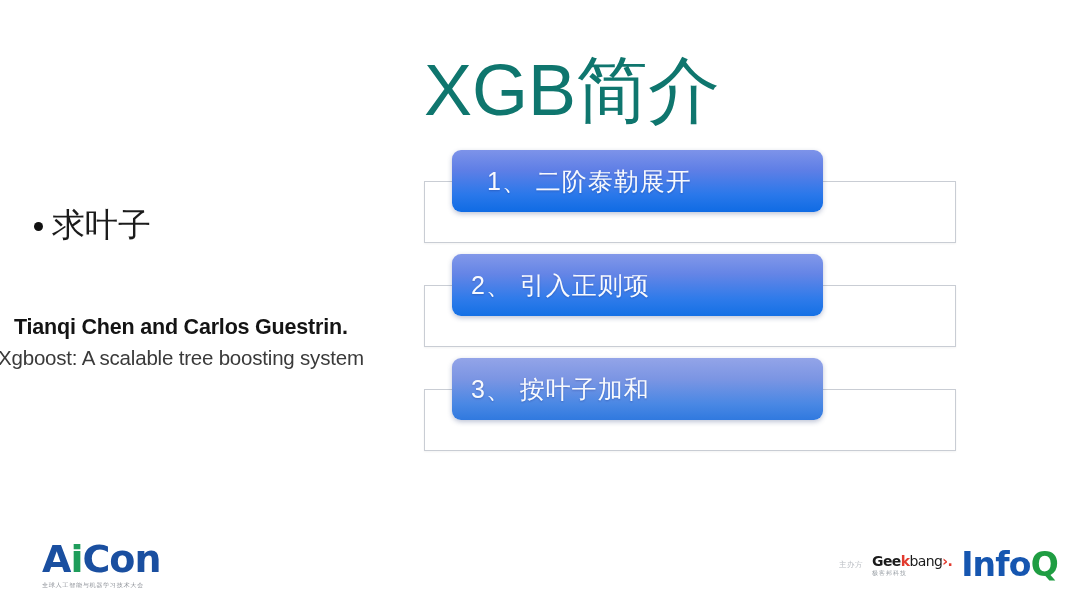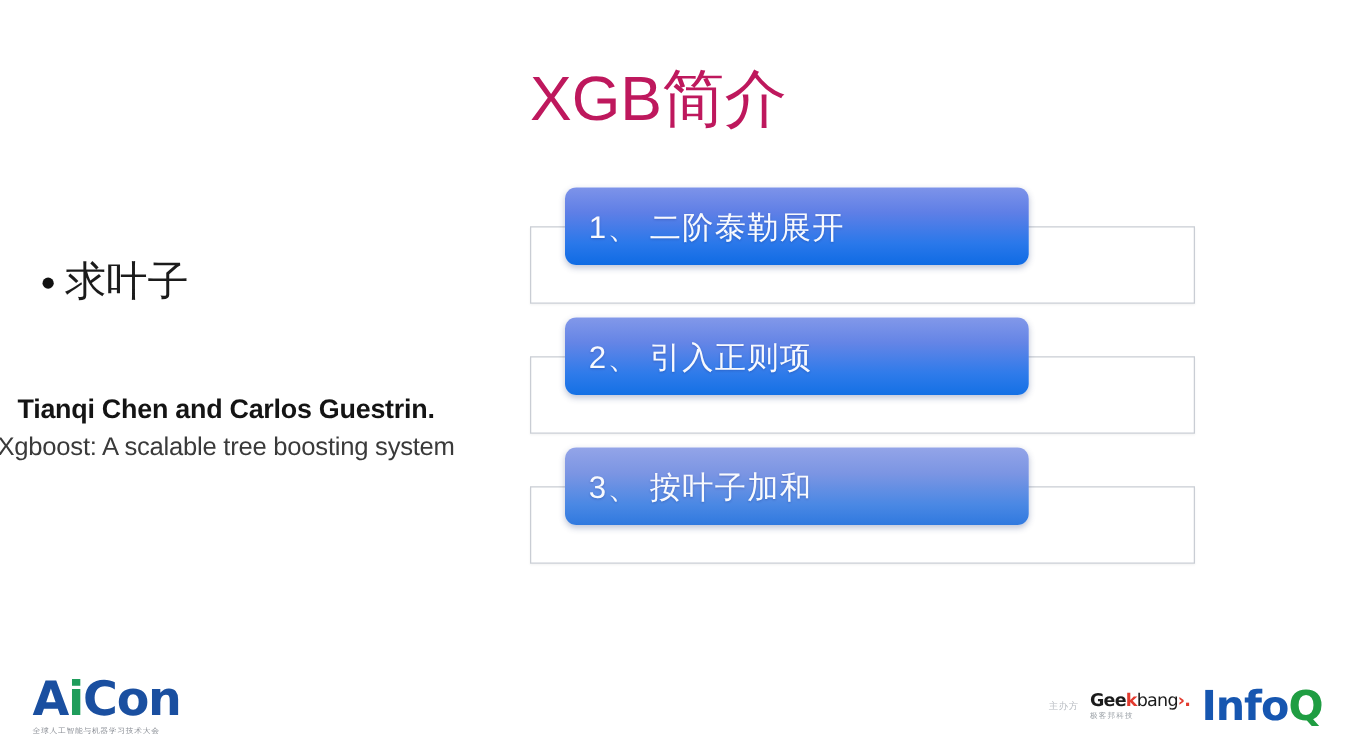--- a/index.html
+++ b/index.html
@@ -15,23 +15,23 @@
     overflow: hidden;
     font-family: "Liberation Sans", sans-serif;
   }
 
   
   #title {
     position: absolute;
     left: 424px;
     top: 52px;
     width: 560px;
-    font-size: 50px;
+    font-size: 72px;
     line-height: 1.08;
-    color: #be185d;
+    color: #0f766e;
     font-weight: 400;
     letter-spacing: 0px;
     white-space: nowrap;
   }
 
   
   #bullet-block {
     position: absolute;
     left: 34px;
     top: 205px;
@@ -118,29 +118,29 @@
     color: #ffffff;
     font-size: 25px;
     letter-spacing: 1px;
     padding-left: 19px;
     text-shadow: 0 1px 2px rgba(25,50,130,0.35);
     white-space: nowrap;
     filter: blur(0.25px);
     opacity: 0.96;
   }
 
-  .pill-1 { background: linear-gradient(180deg, #7d93e9 0%, #5f7fe6 32%, #2a78ea 72%, #0f6be4 100%); }
+  .pill-1 { background: linear-gradient(180deg, #7d93e9 0%, #5f7fe6 32%, #2a78ea 72%, #0f6be4 100%); padding-left: 16px; }
   .pill-2 { background: linear-gradient(180deg, #8298e9 0%, #6585e6 32%, #2f7bea 72%, #1470e5 100%); }
   .pill-3 { background: linear-gradient(180deg, #93a4e8 0%, #7b95e3 34%, #4a88e4 74%, #3079df 100%); }
   .pill-4 { background: linear-gradient(180deg, #a9b4e8 0%, #97aae4 34%, #74a0e2 72%, #5e93e0 100%); }
 
   
   #aicon-logo {
     position: absolute;
-    left: 26px;
+    left: 42px;
     top: 540px;
     width: 200px;
   }
   #aicon-word {
     font-size: 38px;
     font-weight: bold;
     letter-spacing: -1px;
     line-height: 1;
     color: #1a4fa0;
     font-family: "DejaVu Sans", sans-serif;

